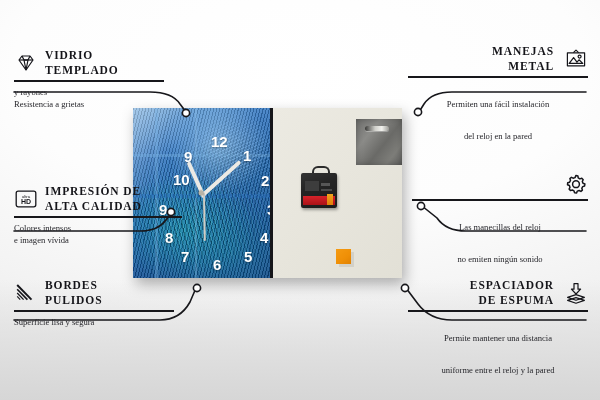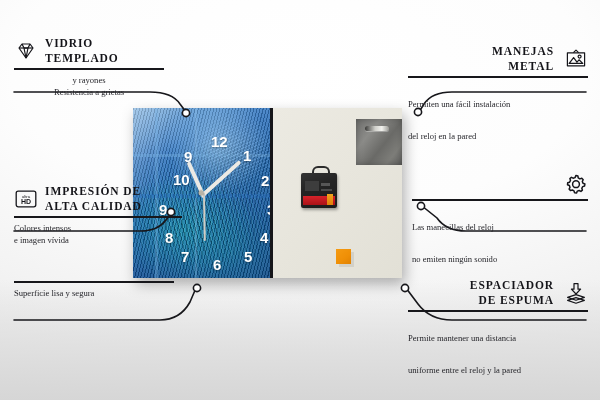--- a/index.html
+++ b/index.html
@@ -123,27 +123,27 @@
   }
   .co-rule{height:1.6px;background:#17171b;margin:3px 0 4px;}
   .co-desc{
     font-family:"Liberation Serif", serif;font-size:8.6px;color:#26262b;
     line-height:1.42;white-space:nowrap;
   }
   .left .co-head{justify-content:flex-start;}
   .left .co-titles{align-items:flex-start;}
   .right .co-head{flex-direction:row;justify-content:flex-end;gap:10px;}
   .right .co-titles{align-items:flex-end;}
-  .right .co-desc{text-align:left;margin-top:20px;}
+  .right .co-desc{text-align:center;margin-top:20px;}
 
   .ico{width:24px;height:24px;flex:0 0 24px;display:block;}
   .ico svg{display:block;width:24px;height:24px;}
 
   
-  #c-vidrio   {left:14px;  top:36px;  width:150px;text-align:center;}
+  #c-vidrio   {left:14px;  top:48px;  width:150px;}
   #c-impresion{left:14px;  top:184px; width:168px;}
   #c-bordes   {left:14px;  top:278px; width:160px;}
   #c-manejas  {right:12px; top:44px;  width:180px;}
   #c-mecanismo{right:12px; top:172px; width:176px;}
   #c-espaciador{right:12px;top:278px; width:180px;}
 
   #lines{position:absolute;inset:0;z-index:4;pointer-events:none;}
 </style>
 </head>
 <body>
@@ -249,20 +249,34 @@
         <span class="co-title">IMPRESIÓN DE</span>
         <span class="co-title">ALTA CALIDAD</span>
       </span>
     </div>
     <div class="co-rule"></div>
     <div class="co-desc">Colores intensos</div>
     <div class="co-desc">e imagen vívida</div>
   </div>
 
   <div class="callout left" id="c-bordes">
+    <div class="co-head">
+      <span class="ico">
+        <svg viewBox="0 0 24 24" stroke="#15151a" stroke-linecap="butt">
+          <path d="M3.2 4 L17.5 18.6" stroke-width="1.9"></path>
+          <path d="M3.2 8.2 L13.4 18.6" stroke-width="1.6"></path>
+          <path d="M3.2 12 L9.6 18.6" stroke-width="1.3"></path>
+          <path d="M3.2 15.4 L6.2 18.6" stroke-width="1.1"></path>
+        </svg>
+      </span>
+      <span class="co-titles">
+        <span class="co-title">BORDES</span>
+        <span class="co-title">PULIDOS</span>
+      </span>
+    </div>
     <div class="co-rule"></div>
     <div class="co-desc">Superficie lisa y segura</div>
   </div>
 
   <div class="callout right" id="c-manejas">
     <div class="co-head">
       <span class="co-titles">
         <span class="co-title">MANEJAS</span>
         <span class="co-title">METAL</span>
       </span>

